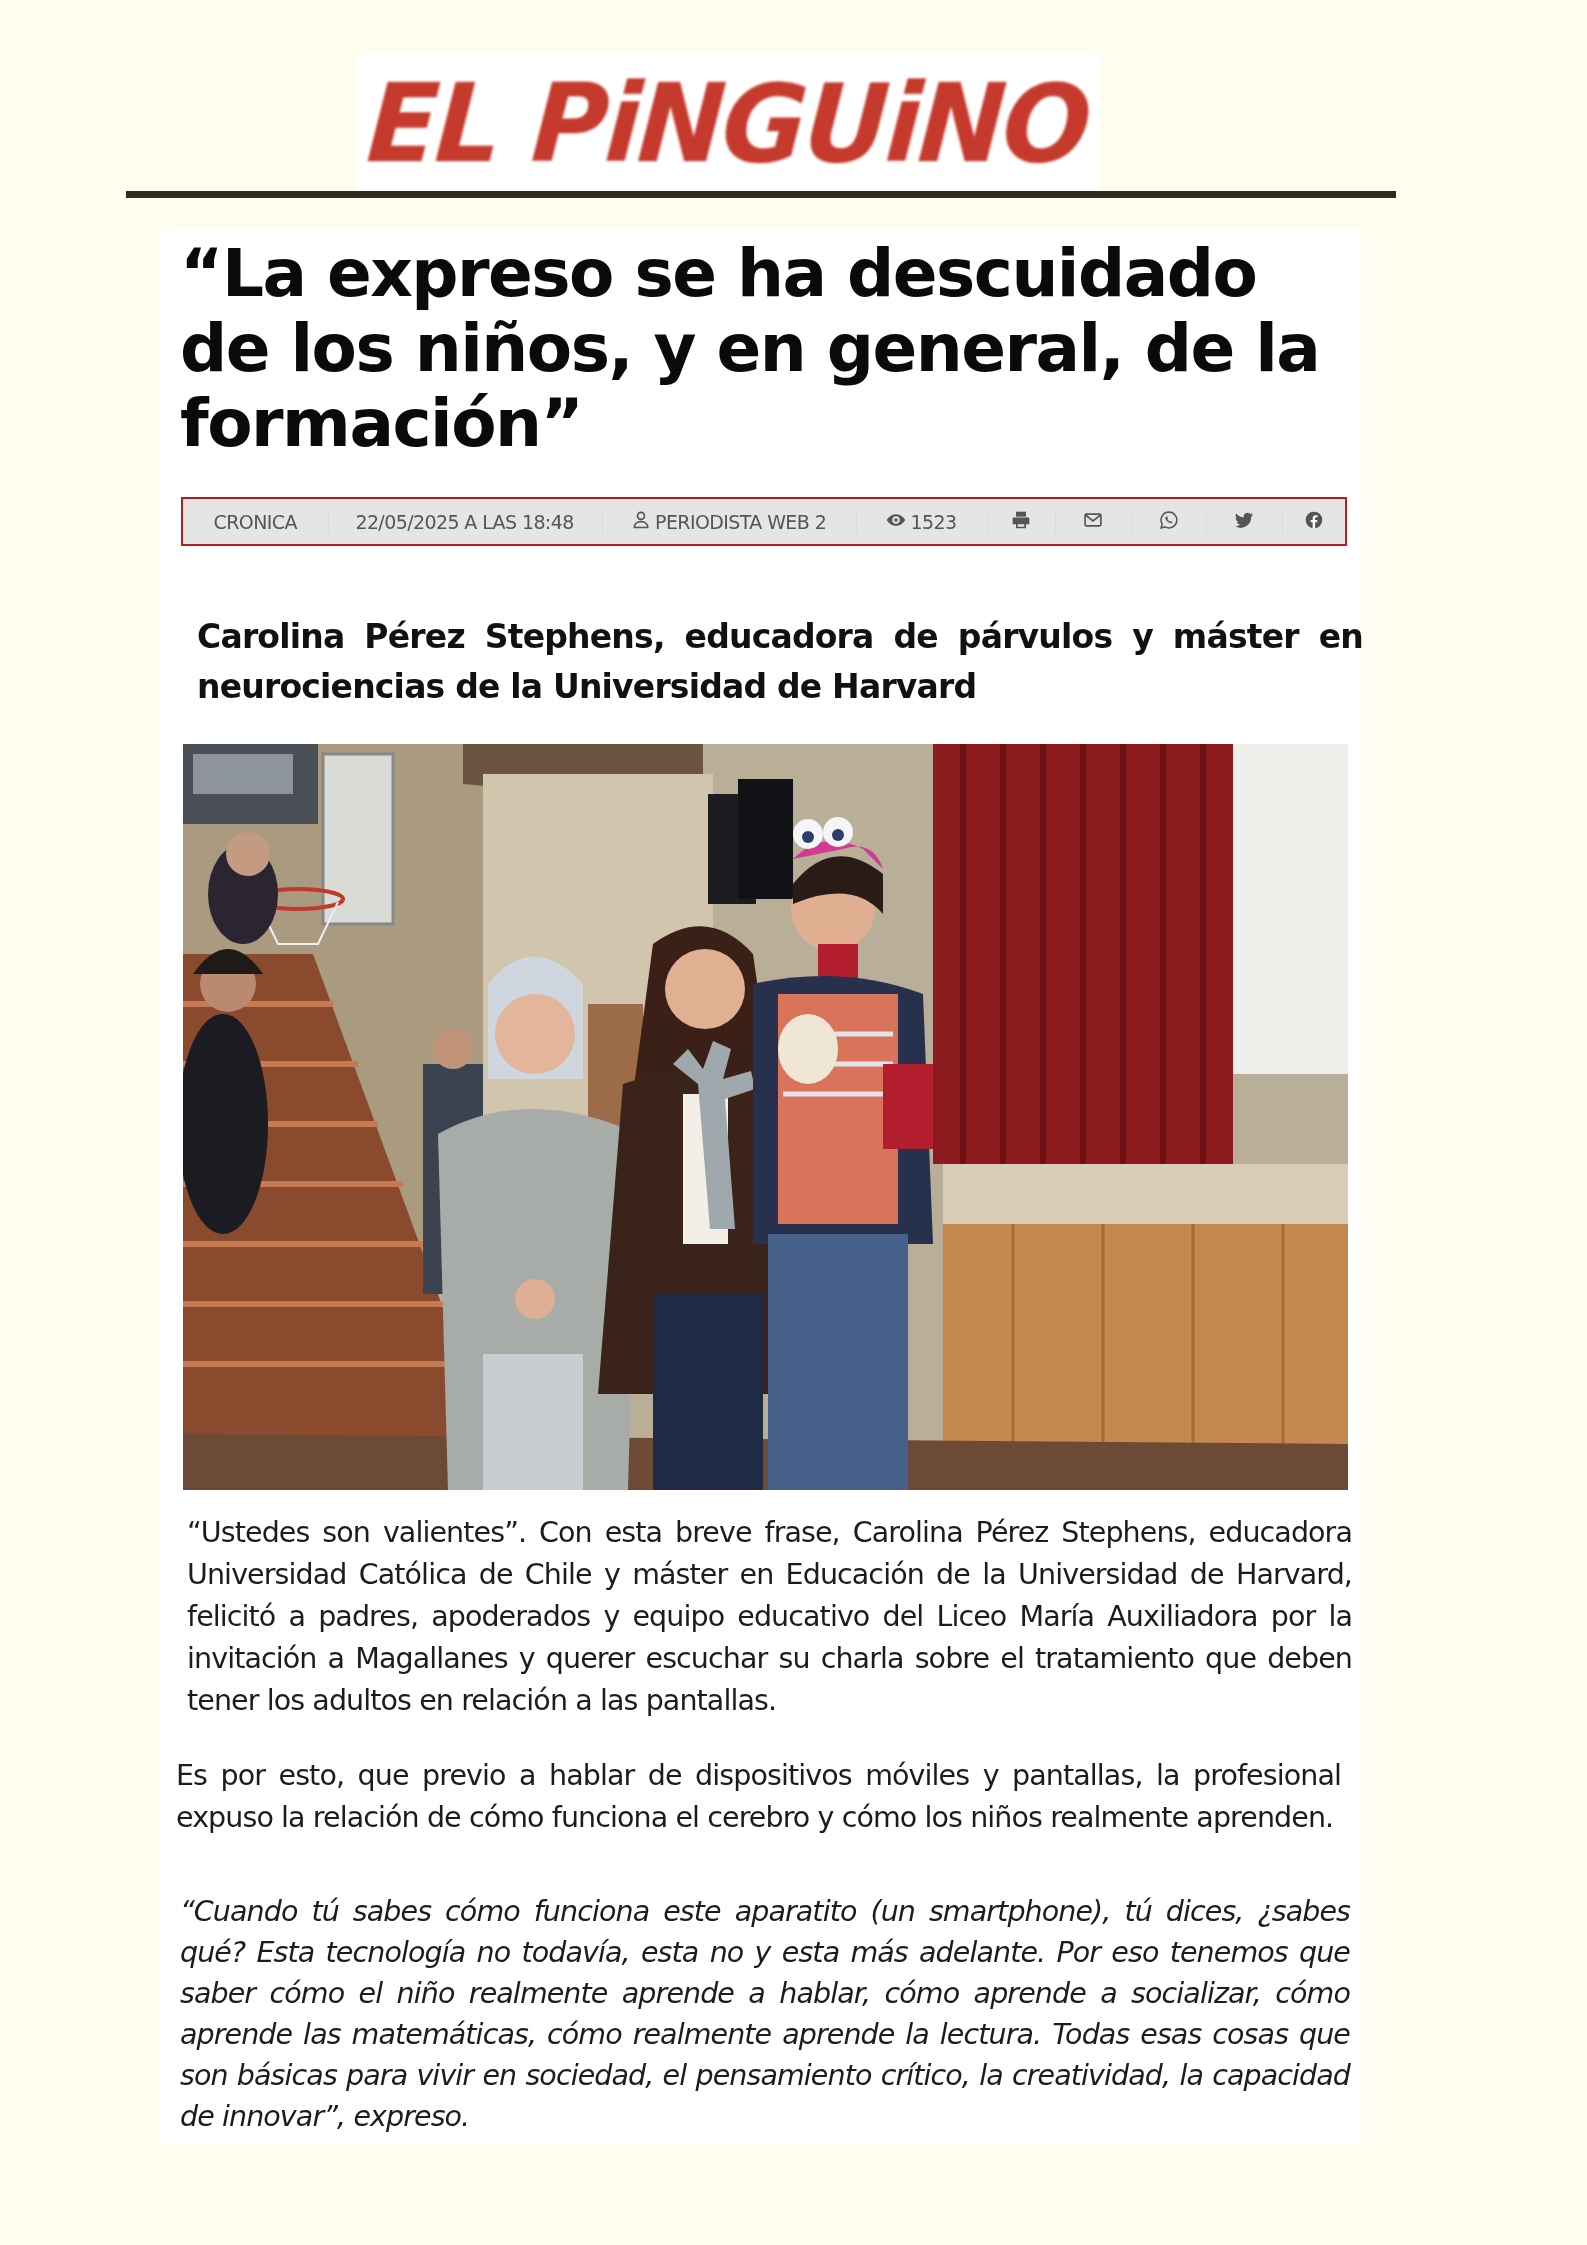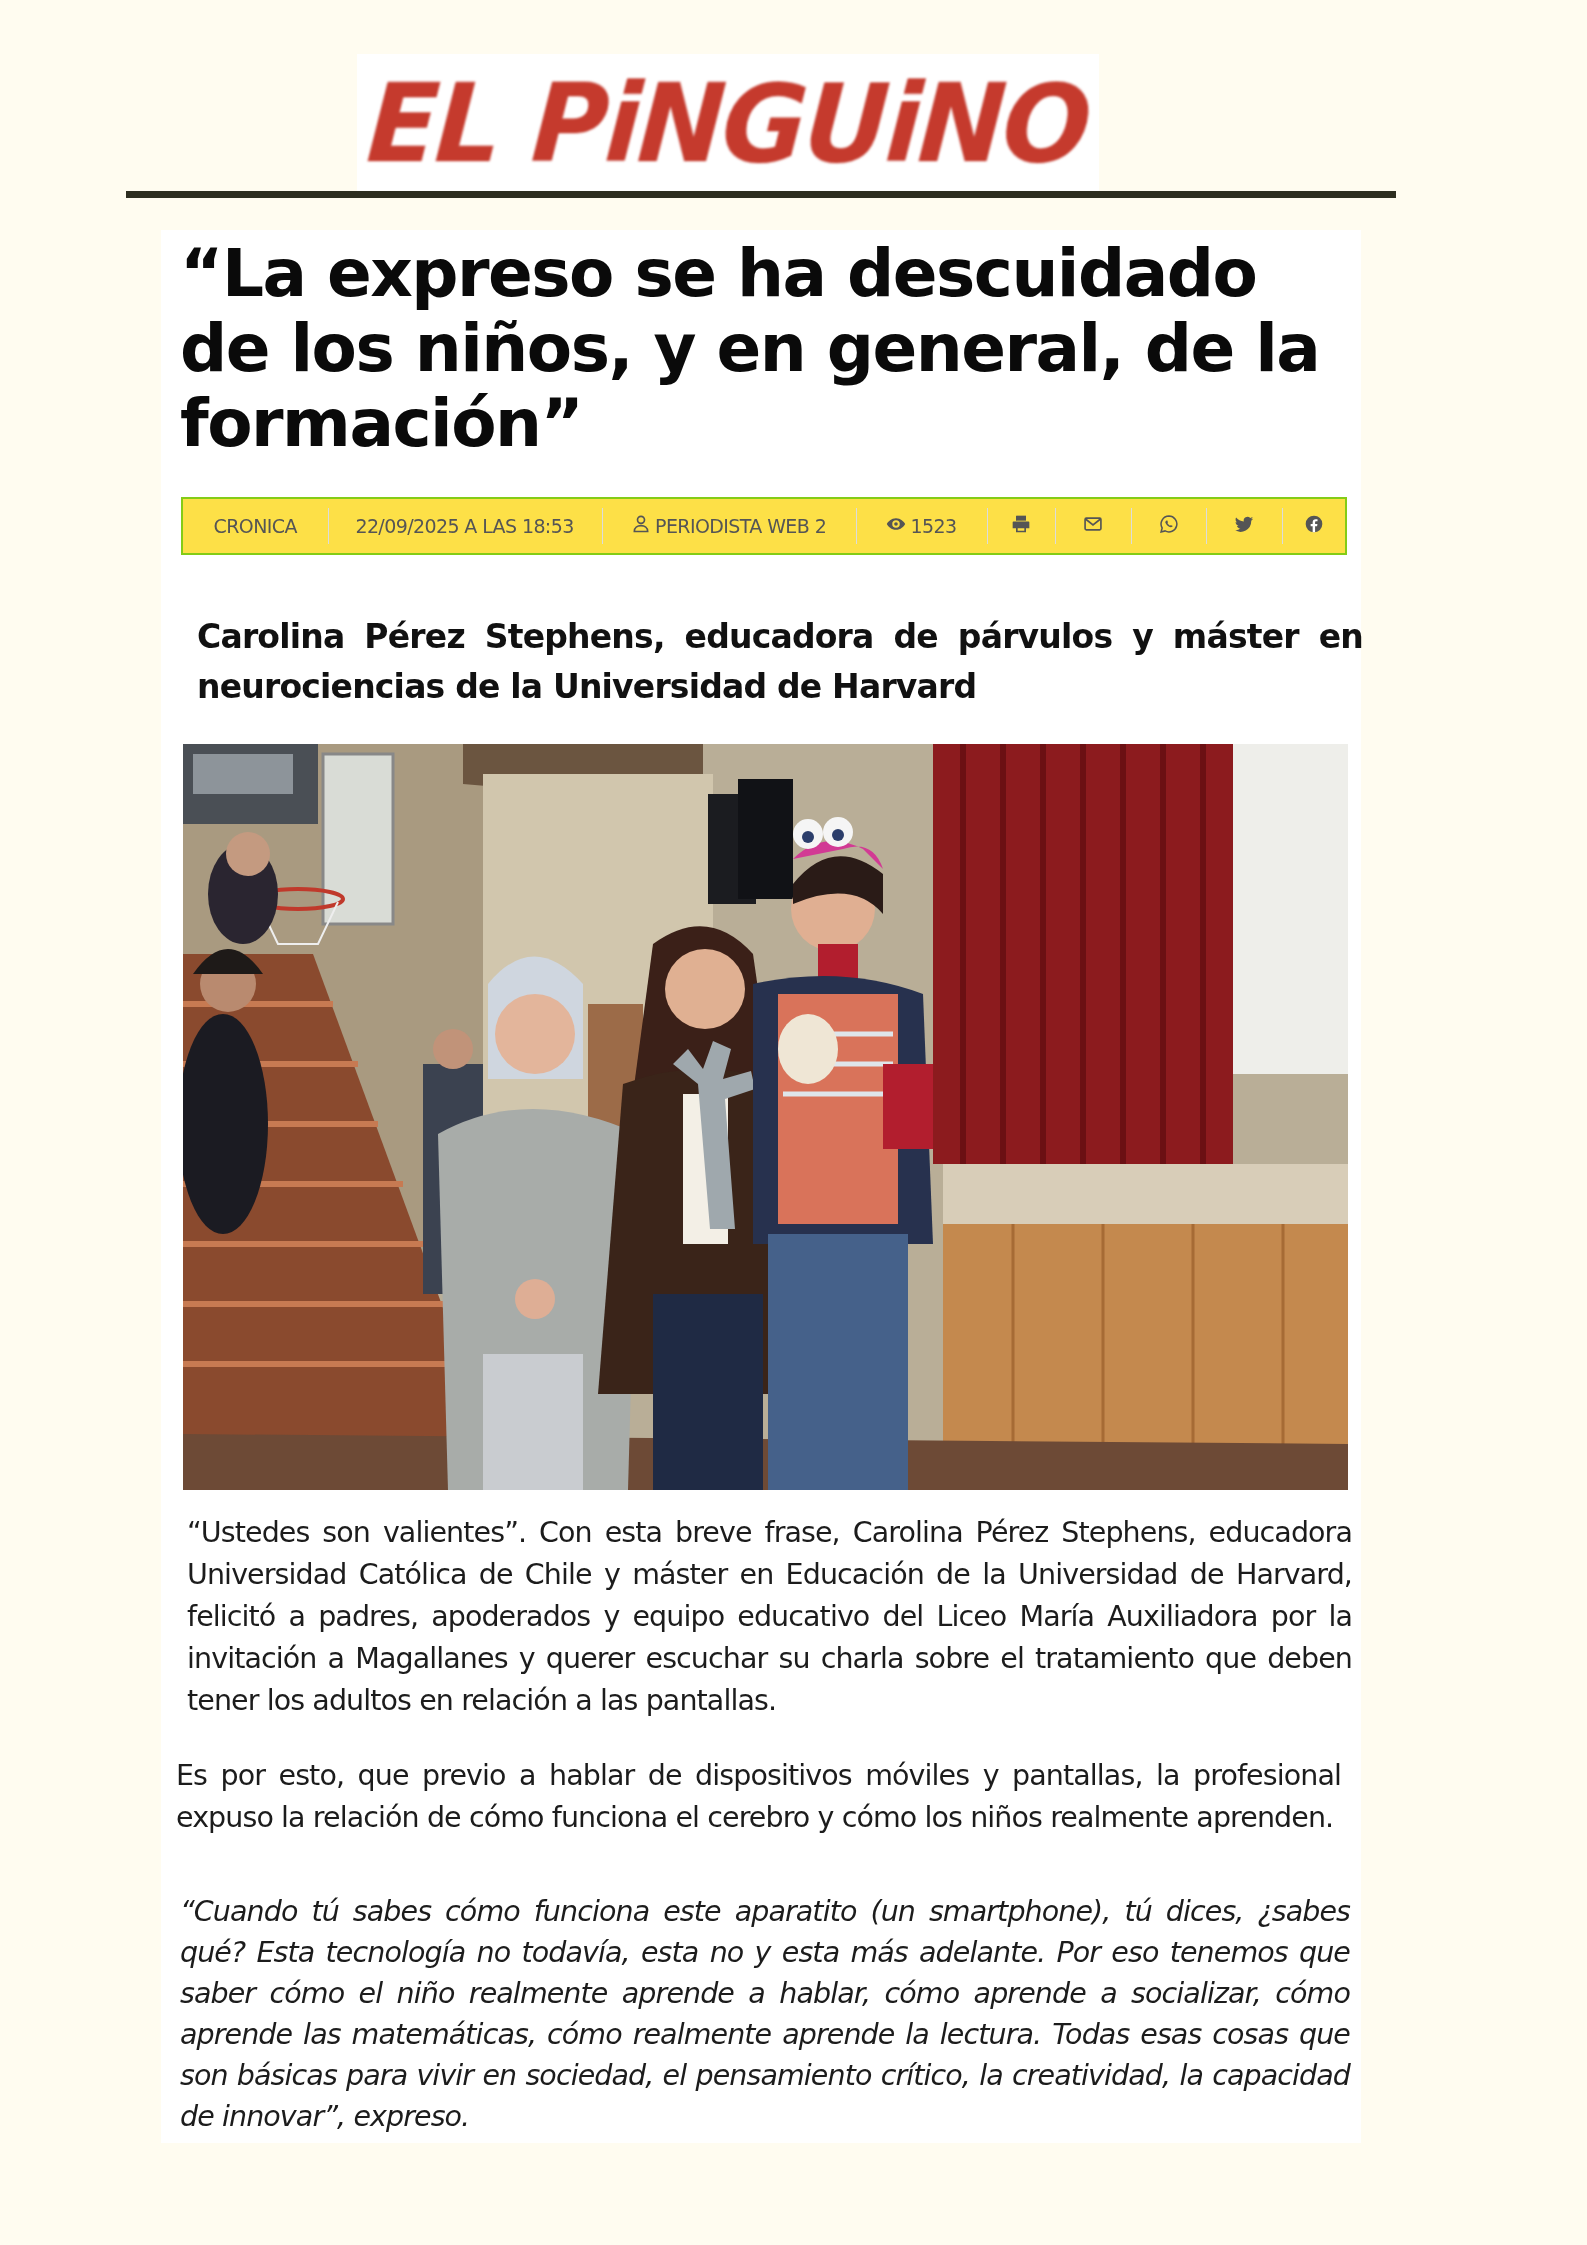--- a/index.html
+++ b/index.html
@@ -38,26 +38,26 @@
     }
     .headline {
       position: absolute; left: 180px; top: 236px; width: 1180px;
       margin: 0;
       font-family: "DejaVu Sans", sans-serif;
       font-weight: 700; font-size: 66px; line-height: 75px;
       letter-spacing: -1.5px; color: #0a0a0a;
     }
     .meta-bar {
       position: absolute; left: 181px; top: 497px;
-      width: 1166px; height: 58px;
-      border: 2px solid #84cc16; box-sizing: border-box;
+      width: 1166px; height: 49px;
+      border: 2px solid #b91c1c; box-sizing: border-box;
       display: flex; align-items: center;
       font-family: "DejaVu Sans", sans-serif; font-size: 19px;
       color: #555; letter-spacing: -0.6px;
-      background: #fde047;
+      background: #e5e5e5;
     }
     .meta-item {
       display: flex; align-items: center; justify-content: center;
       height: 100%; position: relative; white-space: nowrap;
     }
     .meta-item + .meta-item::before {
       content: ""; position: absolute; left: 0; top: 9px; bottom: 9px;
       width: 1px; background: #dcdcdc;
     }
     .meta-item svg { width: 20px; height: 20px; fill: #555; margin-right: 4px; }
@@ -99,21 +99,21 @@
 
 <div class="article-card"></div>
 
 <h1 class="headline">“La expreso se ha descuidado de los niños, y en general, de la formación”</h1>
 
 <div class="meta-bar">
   <div class="meta-item" style="width:145px">
     <span>CRONICA</span>
   </div>
   <div class="meta-item" style="width:275px">
-    <span>22/09/2025 A LAS 18:53</span>
+    <span>22/05/2025 A LAS 18:48</span>
   </div>
   <div class="meta-item" style="width:255px">
     <span>
       <svg viewBox="0 0 24 24">
           <circle cx="12" cy="7" r="4.2" fill="none" stroke="#555" stroke-width="2"></circle>
           <path d="M4 21c0-4.5 3.6-7 8-7s8 2.5 8 7z" fill="none" stroke="#555" stroke-width="2"></path>
         </svg>
     </span>
     <span>PERIODISTA WEB 2</span>
   </div>

